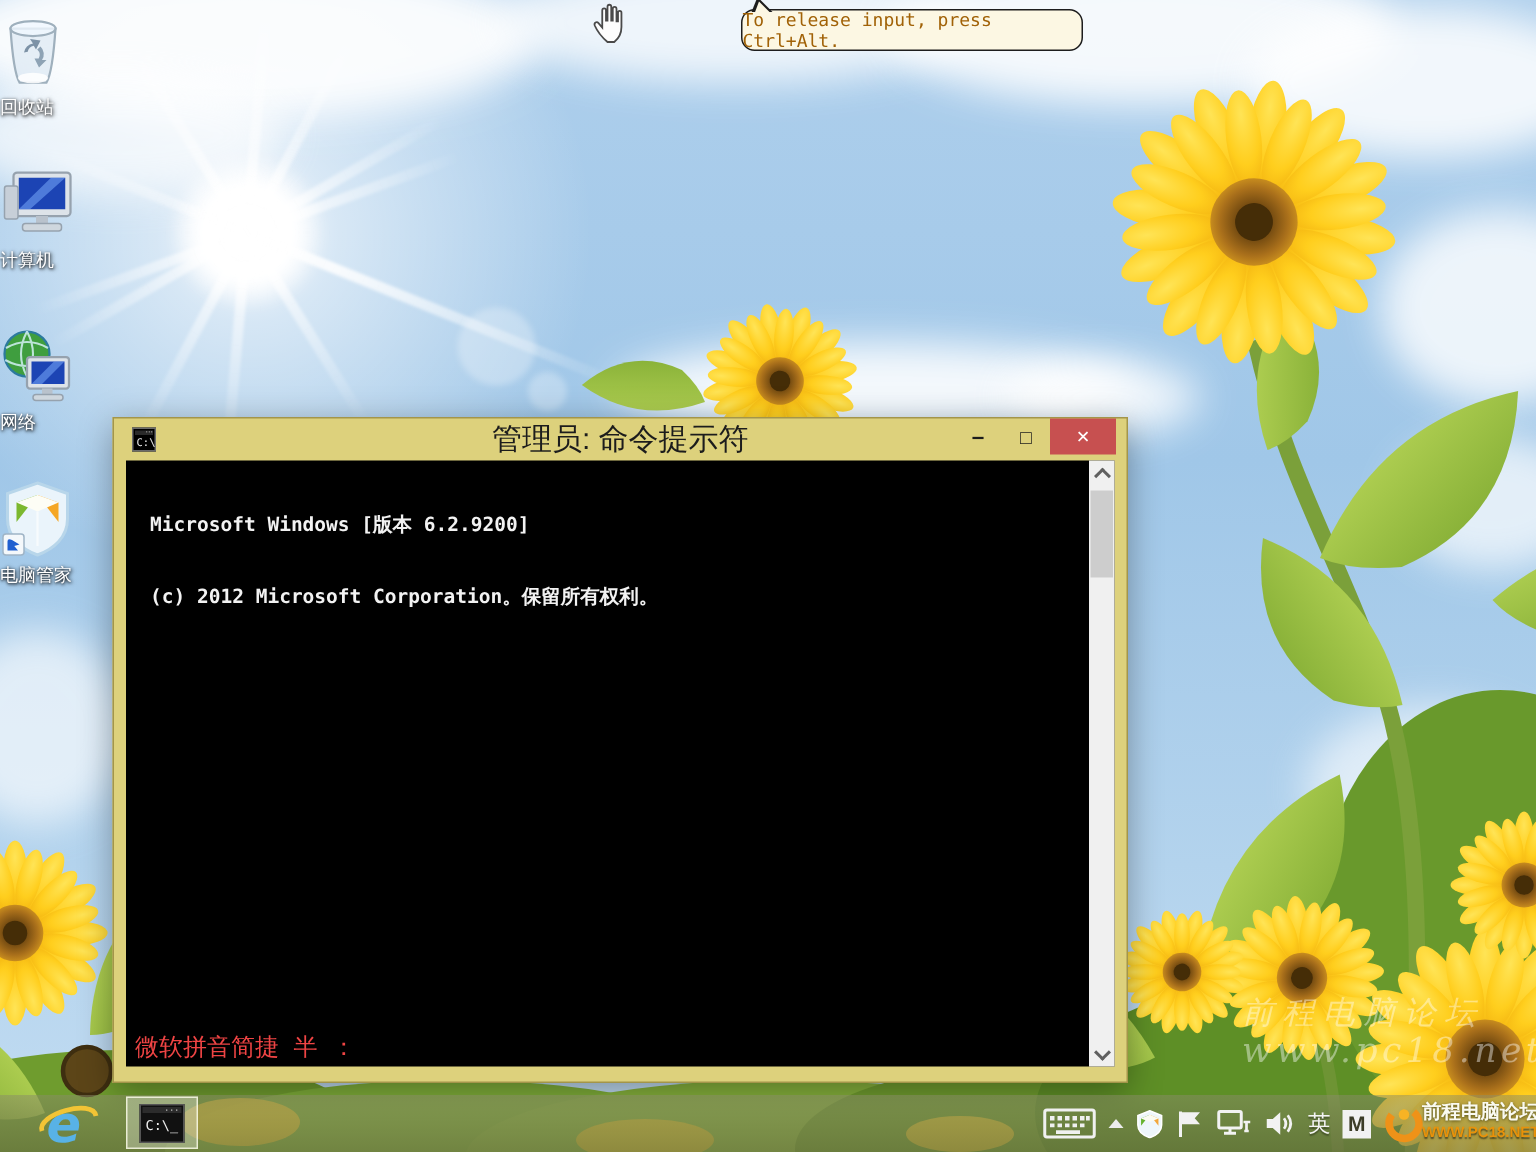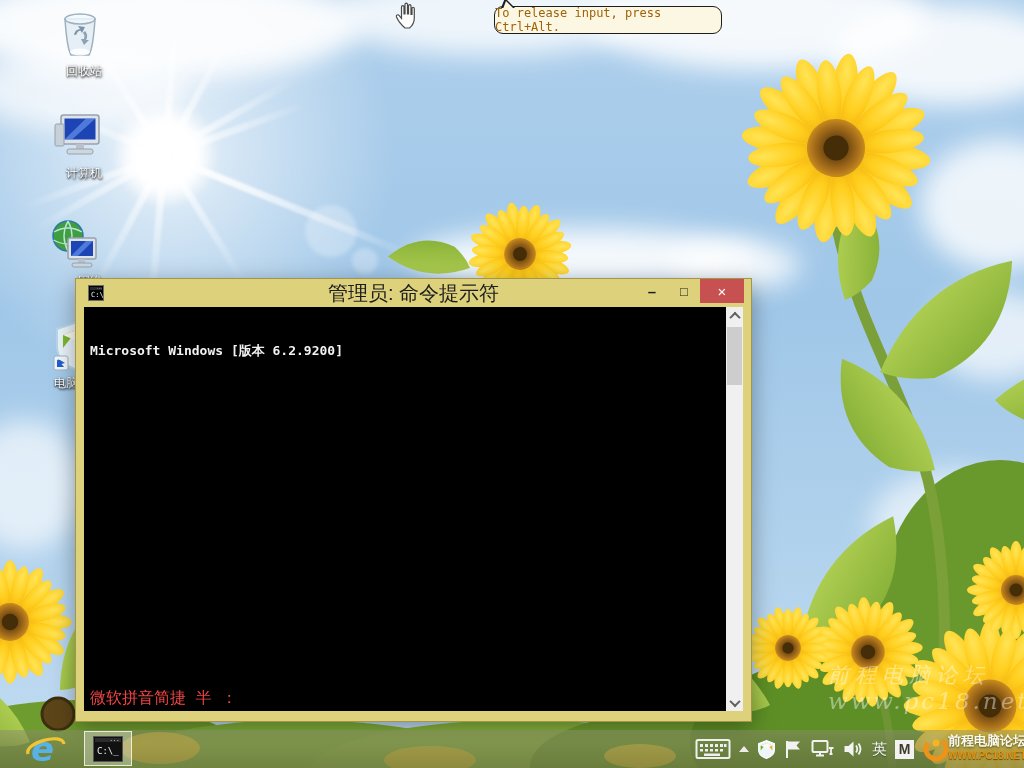--- a/index.html
+++ b/index.html
@@ -28,21 +28,21 @@
   .c10{left:-35px;top:420px;width:120px;height:130px;opacity:.65;}
   .c11{left:870px;top:470px;width:170px;height:110px;opacity:.6;}
   
   .plants{position:absolute;left:0;top:0;z-index:5;}
   .wp-watermark{position:absolute;left:828px;top:662px;z-index:6;color:rgba(255,255,255,.42);
     font-family:"DejaVu Serif",serif;font-style:italic;line-height:26px;pointer-events:none;}
   .wp-watermark .l1{font-size:21px;letter-spacing:6px;}
   .wp-watermark .l2{font-size:23px;letter-spacing:3px;}
   
   .dicons{position:absolute;left:0;top:6px;width:78px;z-index:10;}
-  .dicon{position:absolute;left:0;width:78px;display:flex;flex-direction:column;align-items:flex-end;cursor:pointer;margin-left:24px;}
+  .dicon{position:absolute;left:0;width:78px;display:flex;flex-direction:column;align-items:flex-start;cursor:pointer;}
   .dicon .art{height:52px;display:flex;align-items:flex-end;justify-content:center;}
   .dicon .lbl{margin-top:3px;font-size:12px;color:#fff;text-shadow:0 1px 2px rgba(0,0,0,.9),1px 1px 3px rgba(0,0,0,.7);}
   
   .vm-tip{position:absolute;left:494px;top:6px;width:226px;height:26px;z-index:60;
     background:#fcf7e3;border:1px solid #1d1d1d;border-radius:9px;
     display:flex;align-items:center;justify-content:center;
     font-family:"DejaVu Sans Mono",monospace;font-size:12px;color:#a16207;}
   .vm-tip .tail{position:absolute;left:6px;top:-9px;width:0;height:0;
     border-left:4px solid transparent;border-right:10px solid transparent;border-bottom:10px solid #1d1d1d;}
   .vm-tip .tail2{position:absolute;left:8px;top:-6px;width:0;height:0;
@@ -57,21 +57,21 @@
   .cmd-ico16{position:absolute;left:12px;top:6px;width:16px;height:16px;background:#000;border:1px solid #6b6b6b;box-sizing:border-box;}
   .cmd-ico16 .bar{position:absolute;left:1px;right:1px;top:1px;height:3px;background:#2a2a2a;}
   .cmd-ico16 .dots{position:absolute;right:1px;top:1px;font-size:5px;color:#fff;line-height:3px;}
   .cmd-ico16 .txt{position:absolute;left:2px;top:5px;font-family:"DejaVu Sans Mono",monospace;font-size:7px;color:#eee;}
   .controls{position:absolute;right:7px;top:0;display:flex;}
   .ctl{width:32px;height:24px;display:flex;align-items:center;justify-content:center;color:#1c1c1c;cursor:pointer;}
   .ctl.min{font-size:15px;font-weight:bold;}
   .ctl.max{font-size:13px;}
   .ctl.close{width:44px;background:#c75050;color:#fff;font-size:15px;}
   .console{position:absolute;left:8px;right:8px;top:28px;bottom:10px;background:#000;}
-  .cbody{position:absolute;left:0;top:0;right:17px;bottom:0;padding:4px 0 0 6px;
+  .cbody{position:absolute;left:0;top:0;right:17px;bottom:0;padding:4px 0 0 16px;
     font-family:"DejaVu Sans Mono",monospace;font-weight:bold;font-size:13px;line-height:16px;
     color:#f2f2f2;white-space:pre;cursor:text;}
   .cline{min-height:16px;}
   .cursor{display:inline-block;animation:blink 1.1s steps(1) infinite;}
   @keyframes blink{50%{opacity:0;}}
   .ime-line{position:absolute;left:6px;bottom:2px;font-family:Liberation Mono, monospace;
     font-size:16px;color:#ef4444;}
   .scrollbar{position:absolute;right:0;top:0;width:17px;bottom:0;background:#f0f0f0;}
   .sb-btn{position:absolute;left:0;width:17px;height:17px;display:flex;align-items:center;justify-content:center;cursor:pointer;}
   .sb-up{top:0;} .sb-down{bottom:0;}
@@ -272,20 +272,21 @@
       <div class="wtitle">管理员: 命令提示符</div>
       <div class="controls">
         <div class="ctl min">–</div>
         <div class="ctl max">□</div>
         <div class="ctl close">×</div>
       </div>
     </div>
     <div class="console">
       <div class="cbody">
         <div class="cline">Microsoft Windows [版本 6.2.9200]</div>
+        <div class="cline">(c) 2012 Microsoft Corporation。保留所有权利。</div>
         <div class="cline"></div>
       </div>
       <div class="ime-line">微软拼音简捷 半 ：</div>
       <div class="scrollbar">
         <div class="sb-btn sb-up">
             <div class="chev"></div>
           </div>
         <div class="sb-thumb"></div>
         <div class="sb-btn sb-down">
             <div class="chev"></div>

